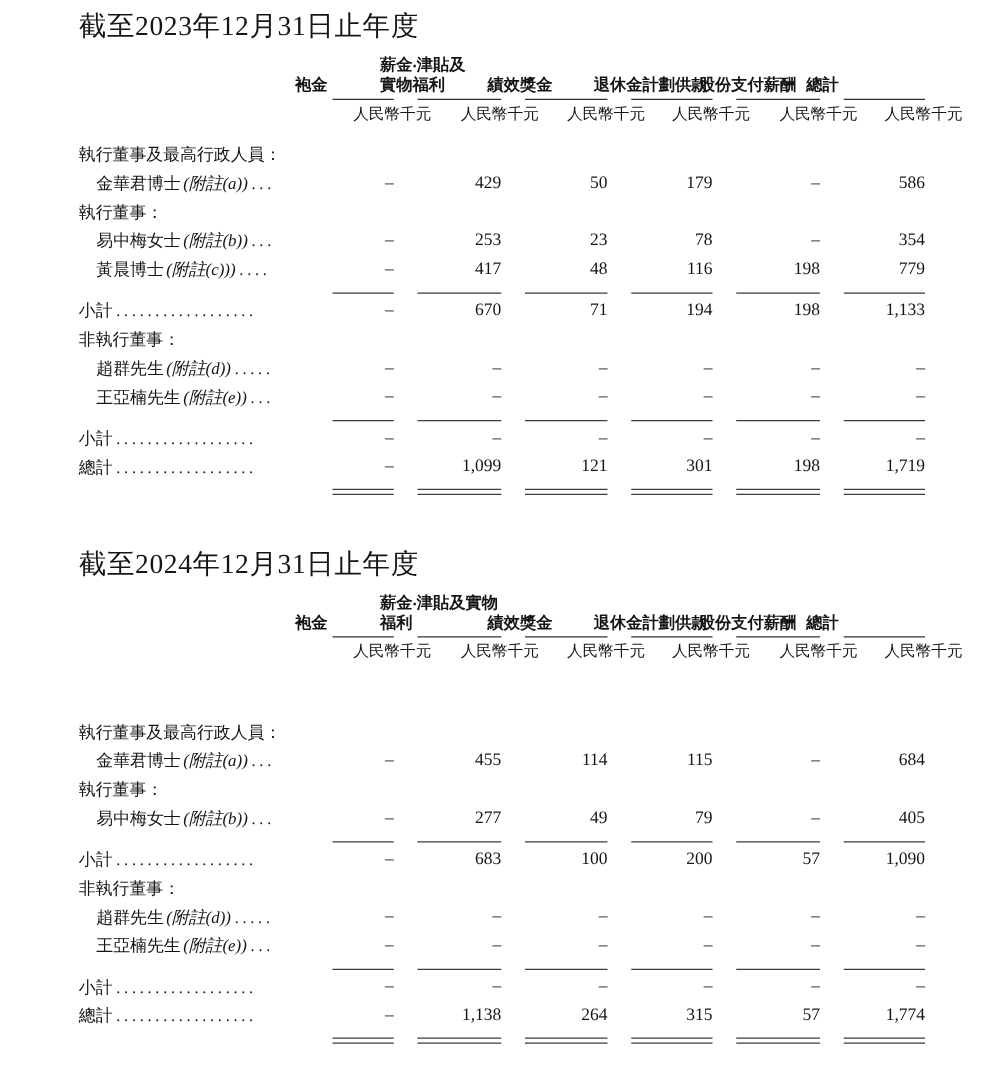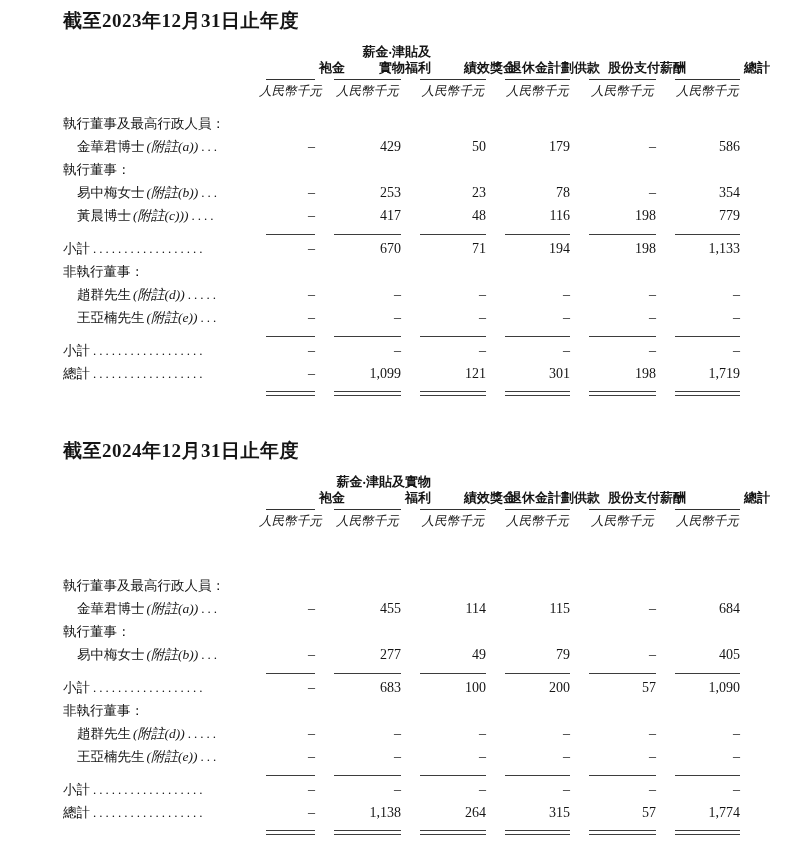--- a/index.html
+++ b/index.html
@@ -1,30 +1,30 @@
 <!DOCTYPE html>
 <html><head>
 <meta charset="utf-8">
 <style>
   *{box-sizing:border-box}
   html,body{margin:0;padding:0}
   body{width:800px;height:864px;background:#ffffff;color:#151515;
        font-family:"Liberation Serif","DejaVu Serif",serif;overflow:hidden}
   .page{padding:10px 57px 0 63px}
-  .title{font-size:19px;font-weight:700;margin:0;line-height:21px;letter-spacing:.5px}
+  .title{font-size:22px;font-weight:400;margin:0;line-height:21px;letter-spacing:.5px}
   .sec2{margin-top:44px}
   table{border-collapse:collapse;table-layout:fixed;width:680px;margin-top:13px}
   th,td{padding:0;font-weight:normal;vertical-align:bottom}
   
   .hc{margin-left:16px;margin-right:3px}
-  .hname{font-weight:700;font-size:13px;line-height:16px;text-align:right}
+  .hname{font-weight:700;font-size:13px;line-height:16px;text-align:left}
   .hname>div{white-space:nowrap;margin:0 -30px}
   .hname>div:empty{display:none}
   .hrule{border-bottom:1.3px solid #323232;margin-top:3px}
-  .hunit{font-style:italic;font-size:12.5px;line-height:15px;text-align:center;
+  .hunit{font-size:12.5px;line-height:15px;text-align:right;
          white-space:nowrap;margin:4px -30px 2px}
   
   tbody td{padding-top:5px;line-height:18px}
   tbody tr.first td{padding-top:14px}
   #t24 tbody tr.first td{padding-top:46px}
   .lbl{font-size:13.5px;white-space:nowrap}
   .ind{padding-left:14px}
   .note{font-style:italic;margin-left:2px}
   .note:empty,.dots:empty{display:none}
   .dots{letter-spacing:3px;margin-left:3px;font-size:13px}

